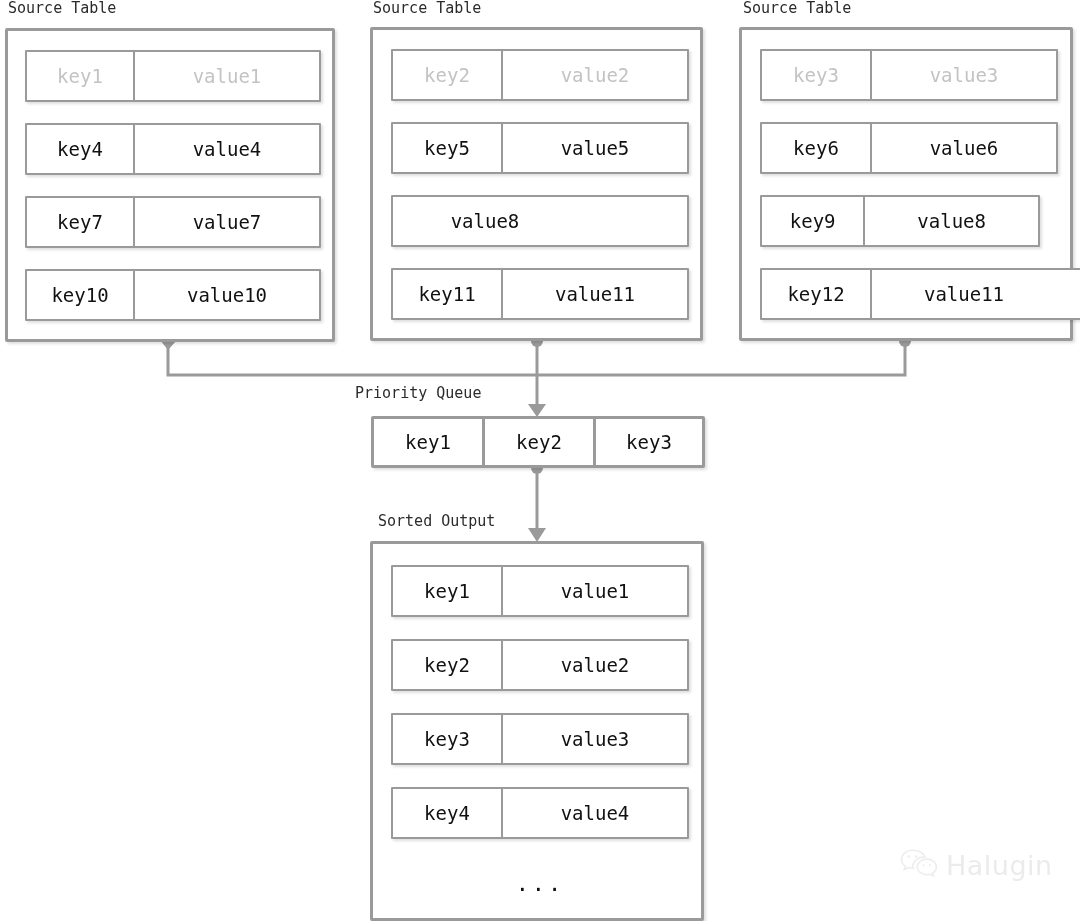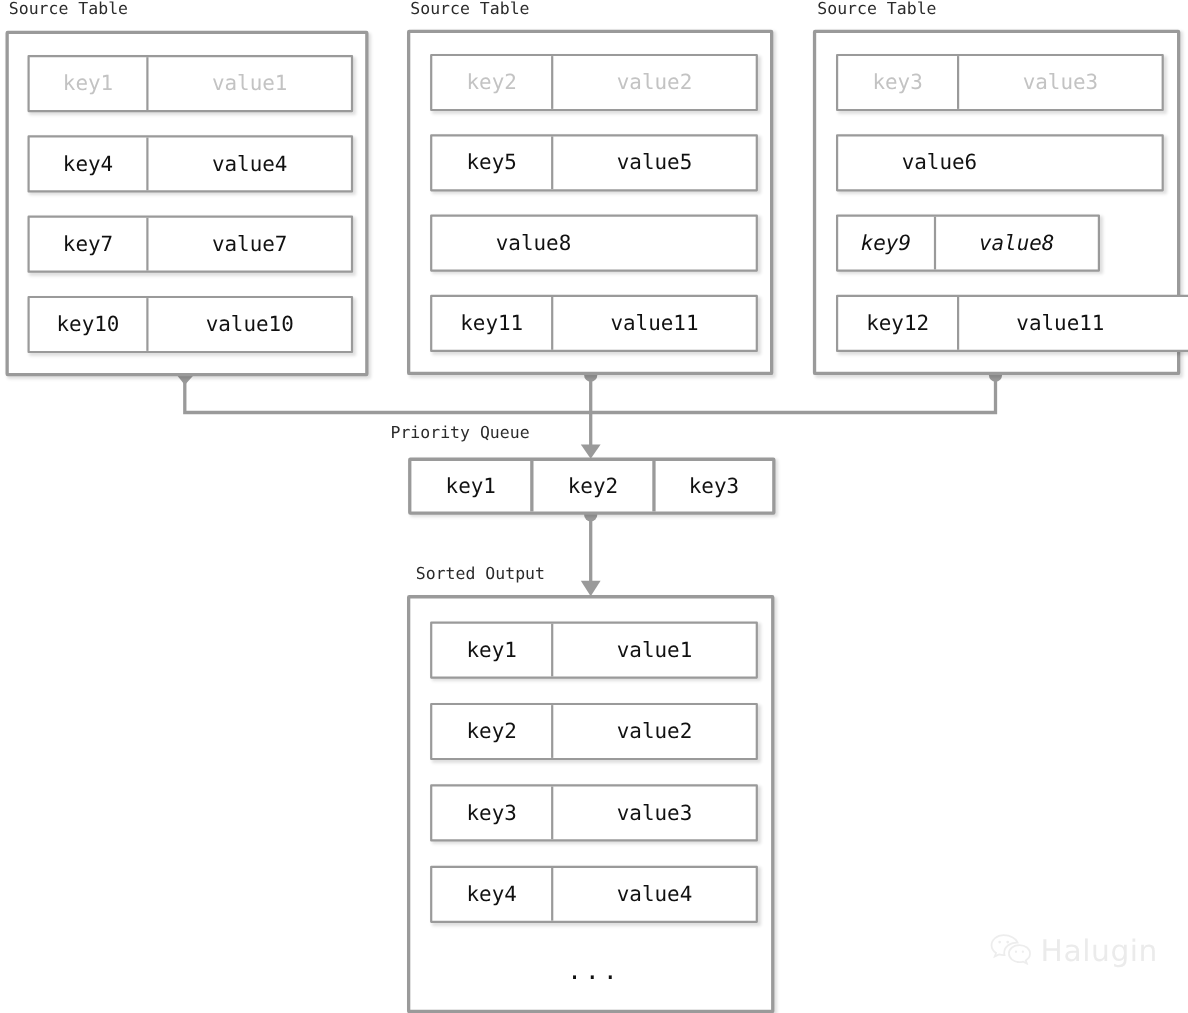--- a/index.html
+++ b/index.html
@@ -203,24 +203,25 @@
   <div class="caption" style="left:743px; top:-1px;">Source Table</div>
 
   <div class="table-box" style="left:739px; top:27px; width:334px; height:314px;">
 
     <div class="kv-row faded" style="left:18px; top:19px; width:298px; height:52px;">
       <div class="cell key" style="width:110px;">key3</div>
       <div class="cell value" style="width:184px;">value3</div>
     </div>
 
     <div class="kv-row" style="left:18px; top:92px; width:298px; height:52px;">
+      <div class="cell key" style="width:110px;">key6</div>
       <div class="cell value" style="width:184px;">value6</div>
     </div>
 
-    <div class="kv-row" style="left:18px; top:165px; width:240px; height:52px;font-style:italic;">
+    <div class="kv-row" style="left:18px; top:165px; width:280px; height:52px;">
       <div class="cell key" style="width:110px;">key9</div>
       <div class="cell value" style="width:184px;">value8</div>
     </div>
 
     <div class="kv-row" style="left:18px; top:238px; width:360px; height:52px;">
       <div class="cell key" style="width:110px;">key12</div>
       <div class="cell value" style="width:184px;">value11</div>
     </div>
   </div>
 

